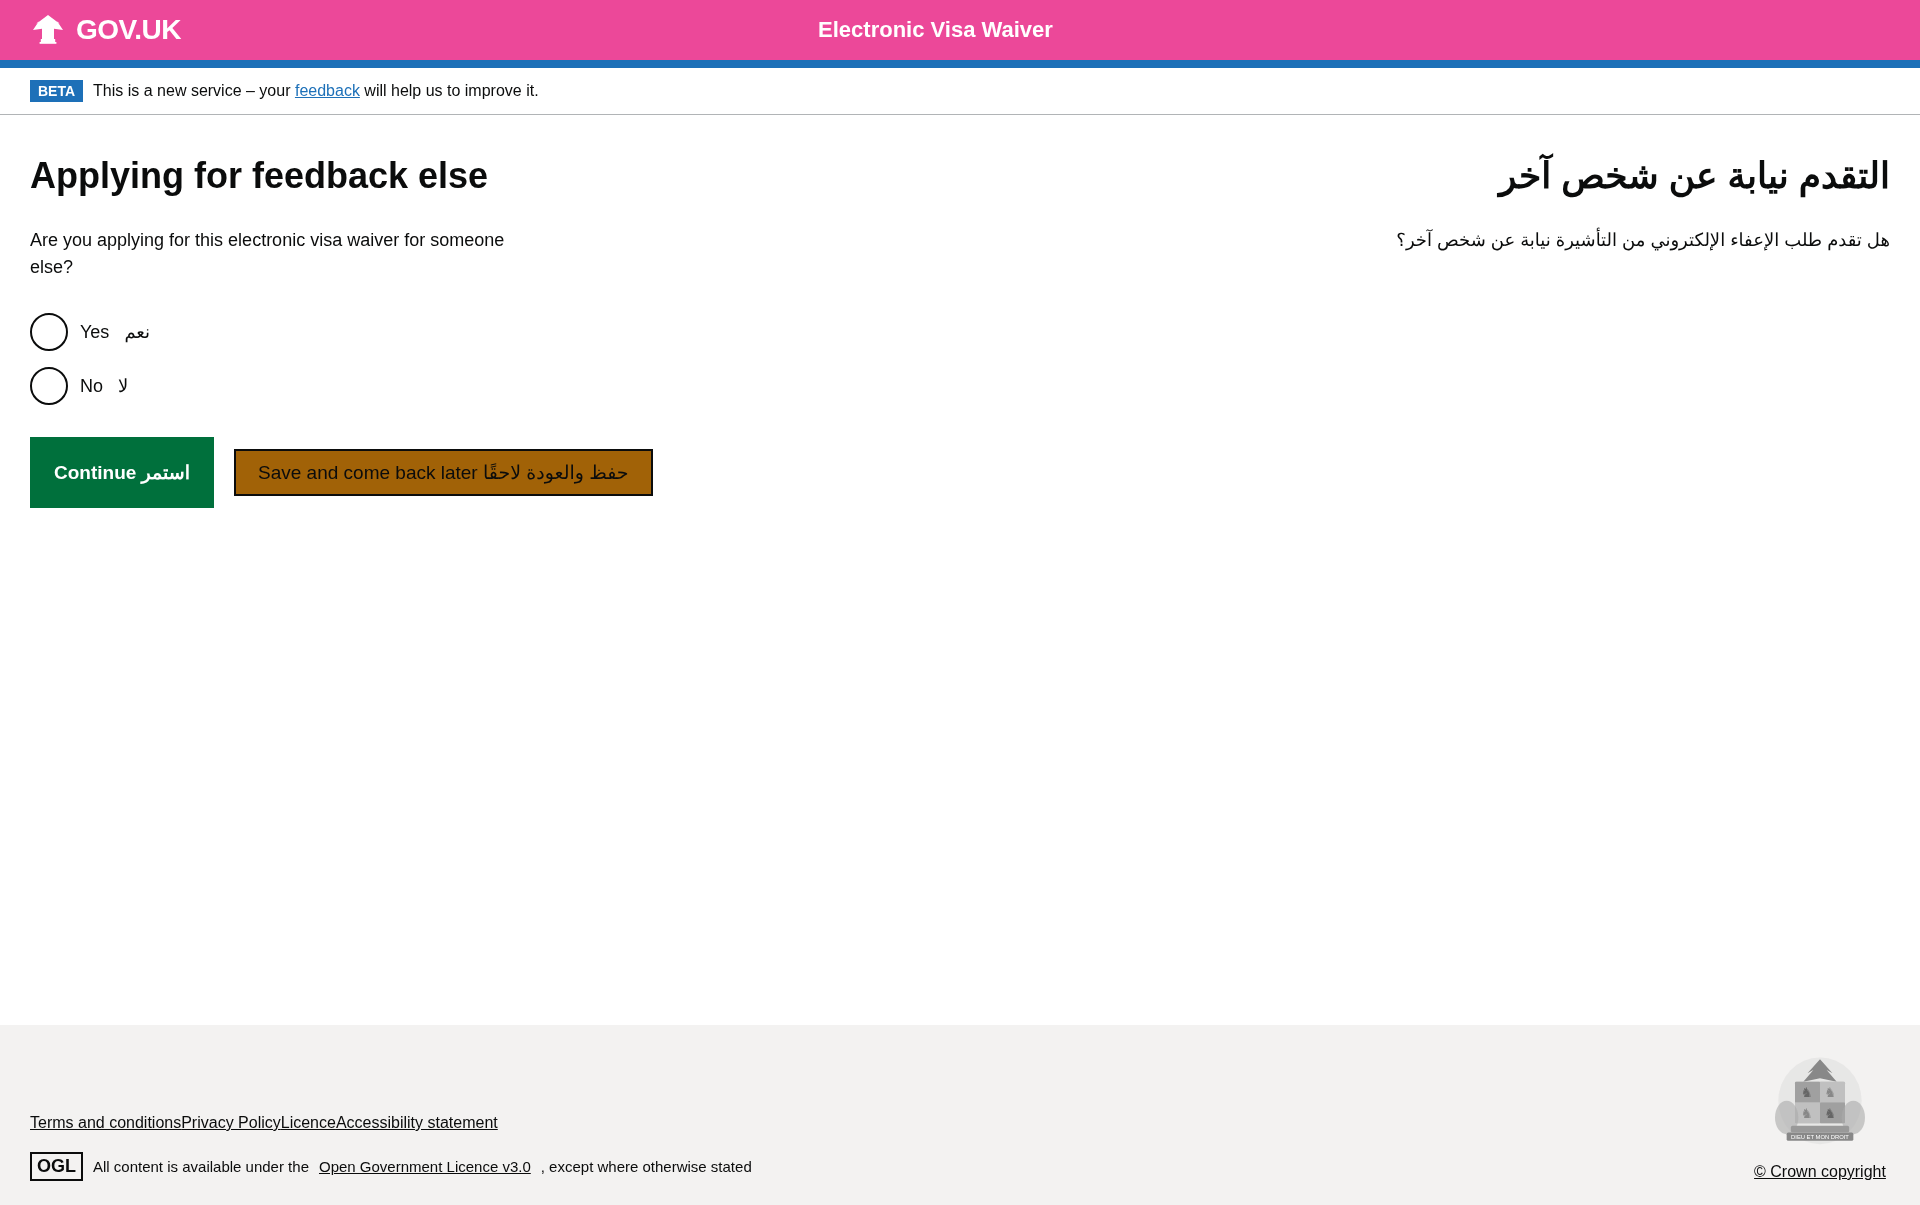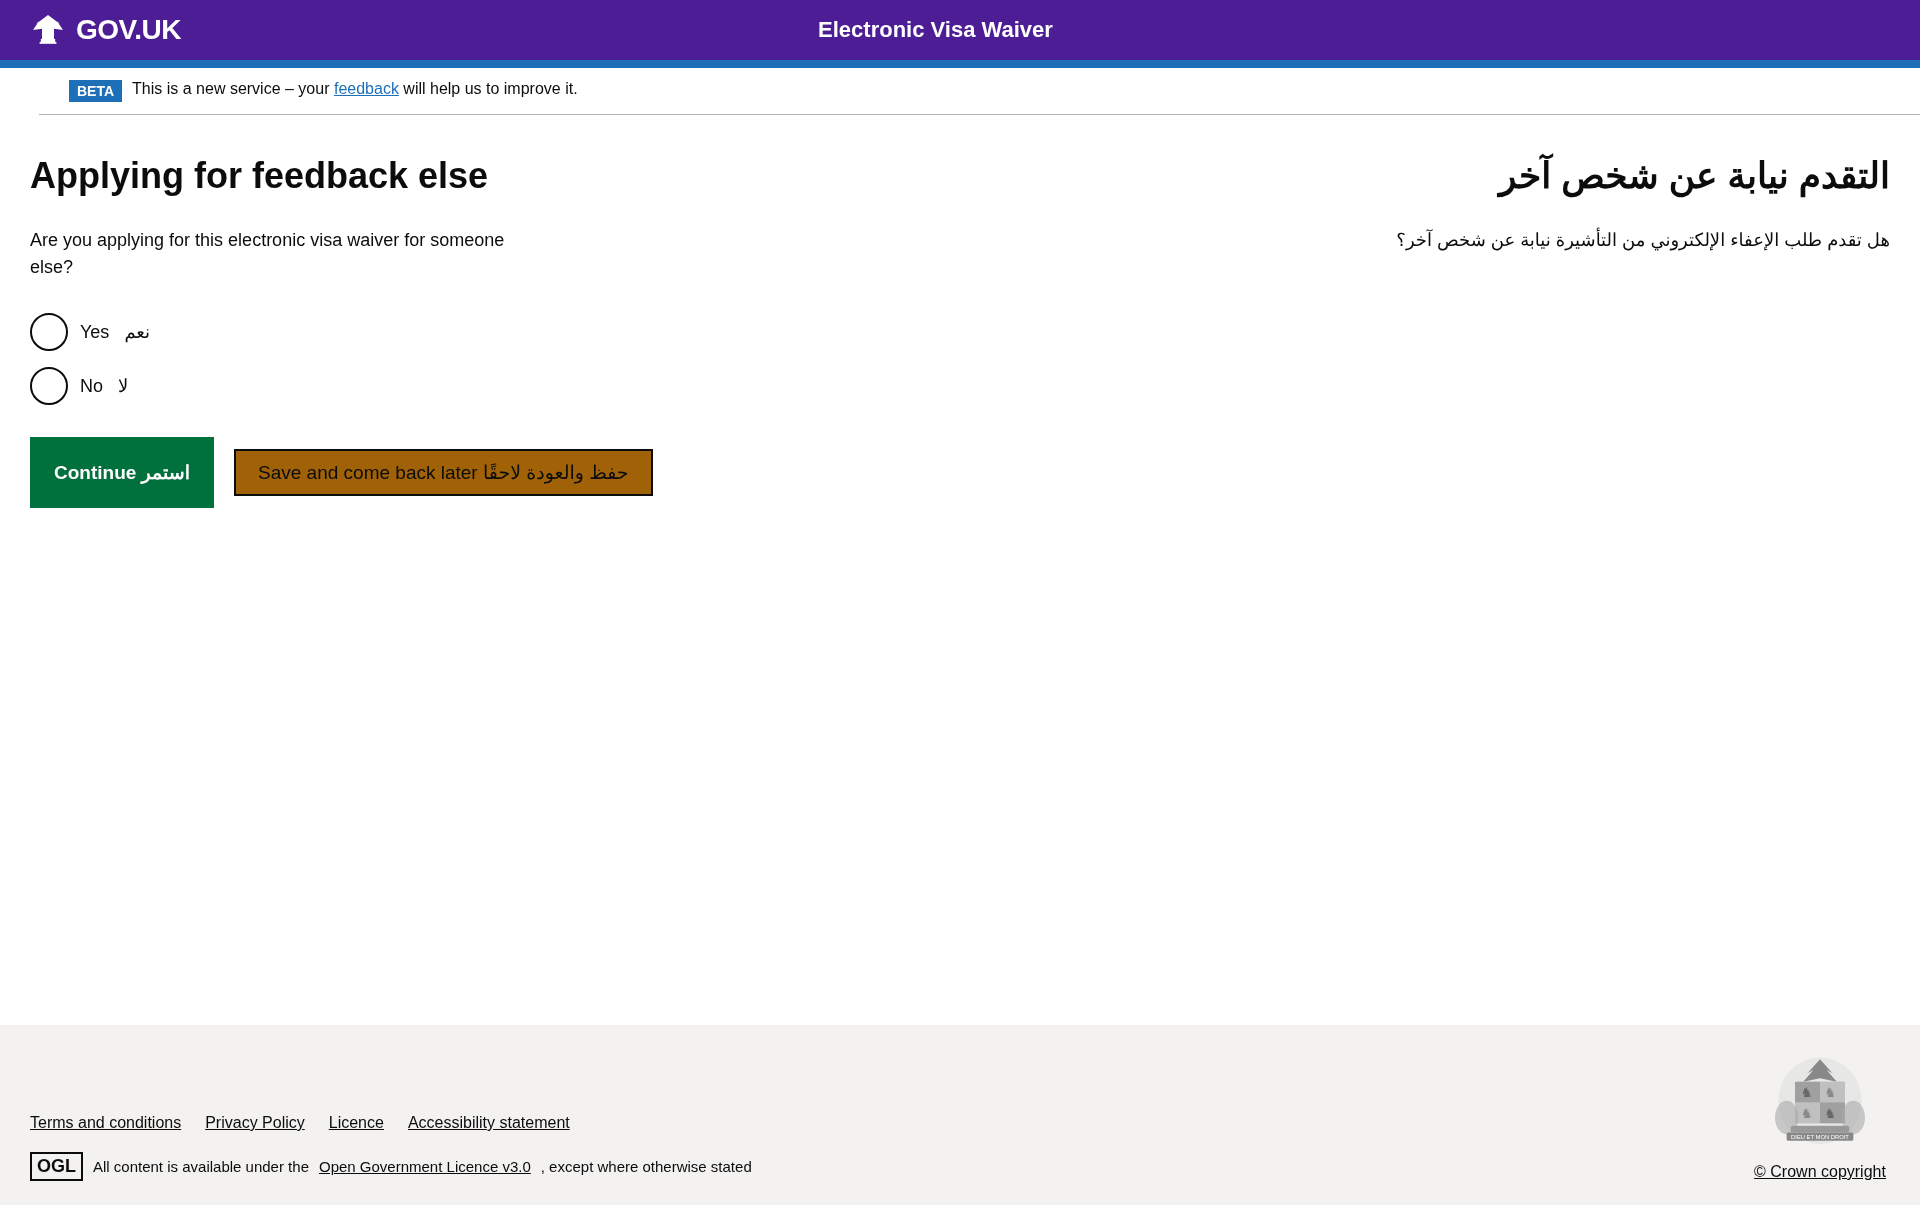--- a/index.html
+++ b/index.html
@@ -1,20 +1,20 @@
 <!DOCTYPE html>
 <html lang="en"><head>
   <meta charset="utf-8">
   <style>
     * { box-sizing: border-box; margin: 0; padding: 0; }
     body { font-family: Arial, sans-serif; font-size: 16px; color: #0b0c0c; background: #fff; min-height: 100vh; display: flex; flex-direction: column; }
 
     
     .header {
-      background: #4c1d95;
+      background: #ec4899;
       padding: 12px 30px;
       display: flex;
       align-items: center;
       justify-content: space-between;
     }
     .header-logo {
       display: flex;
       align-items: center;
       gap: 10px;
       color: #fff;
@@ -42,23 +42,23 @@
       height: 8px;
       background: #1d70b8;
       width: 100%;
     }
 
     
     .beta-banner {
       background: #fff;
       padding: 12px 30px;
       display: flex;
+      align-items: center;
       gap: 10px;
       border-bottom: 1px solid #b1b4b6;
-      margin-left: 39px;
     }
     .beta-tag {
       background: #1d70b8;
       color: #fff;
       font-size: 14px;
       font-weight: 700;
       padding: 3px 8px;
       border-radius: 0;
     }
     .beta-text {
@@ -193,21 +193,20 @@
       justify-content: space-between;
       align-items: flex-end;
     }
     .footer-left {
       display: flex;
       flex-direction: column;
       gap: 20px;
     }
     .footer-links {
       display: flex;
-      gap: 24px;
       flex-wrap: wrap;
     }
     .footer-link {
       color: #0b0c0c;
       text-decoration: underline;
       font-size: 16px;
       cursor: pointer;
     }
     .footer-licence {
       display: flex;

